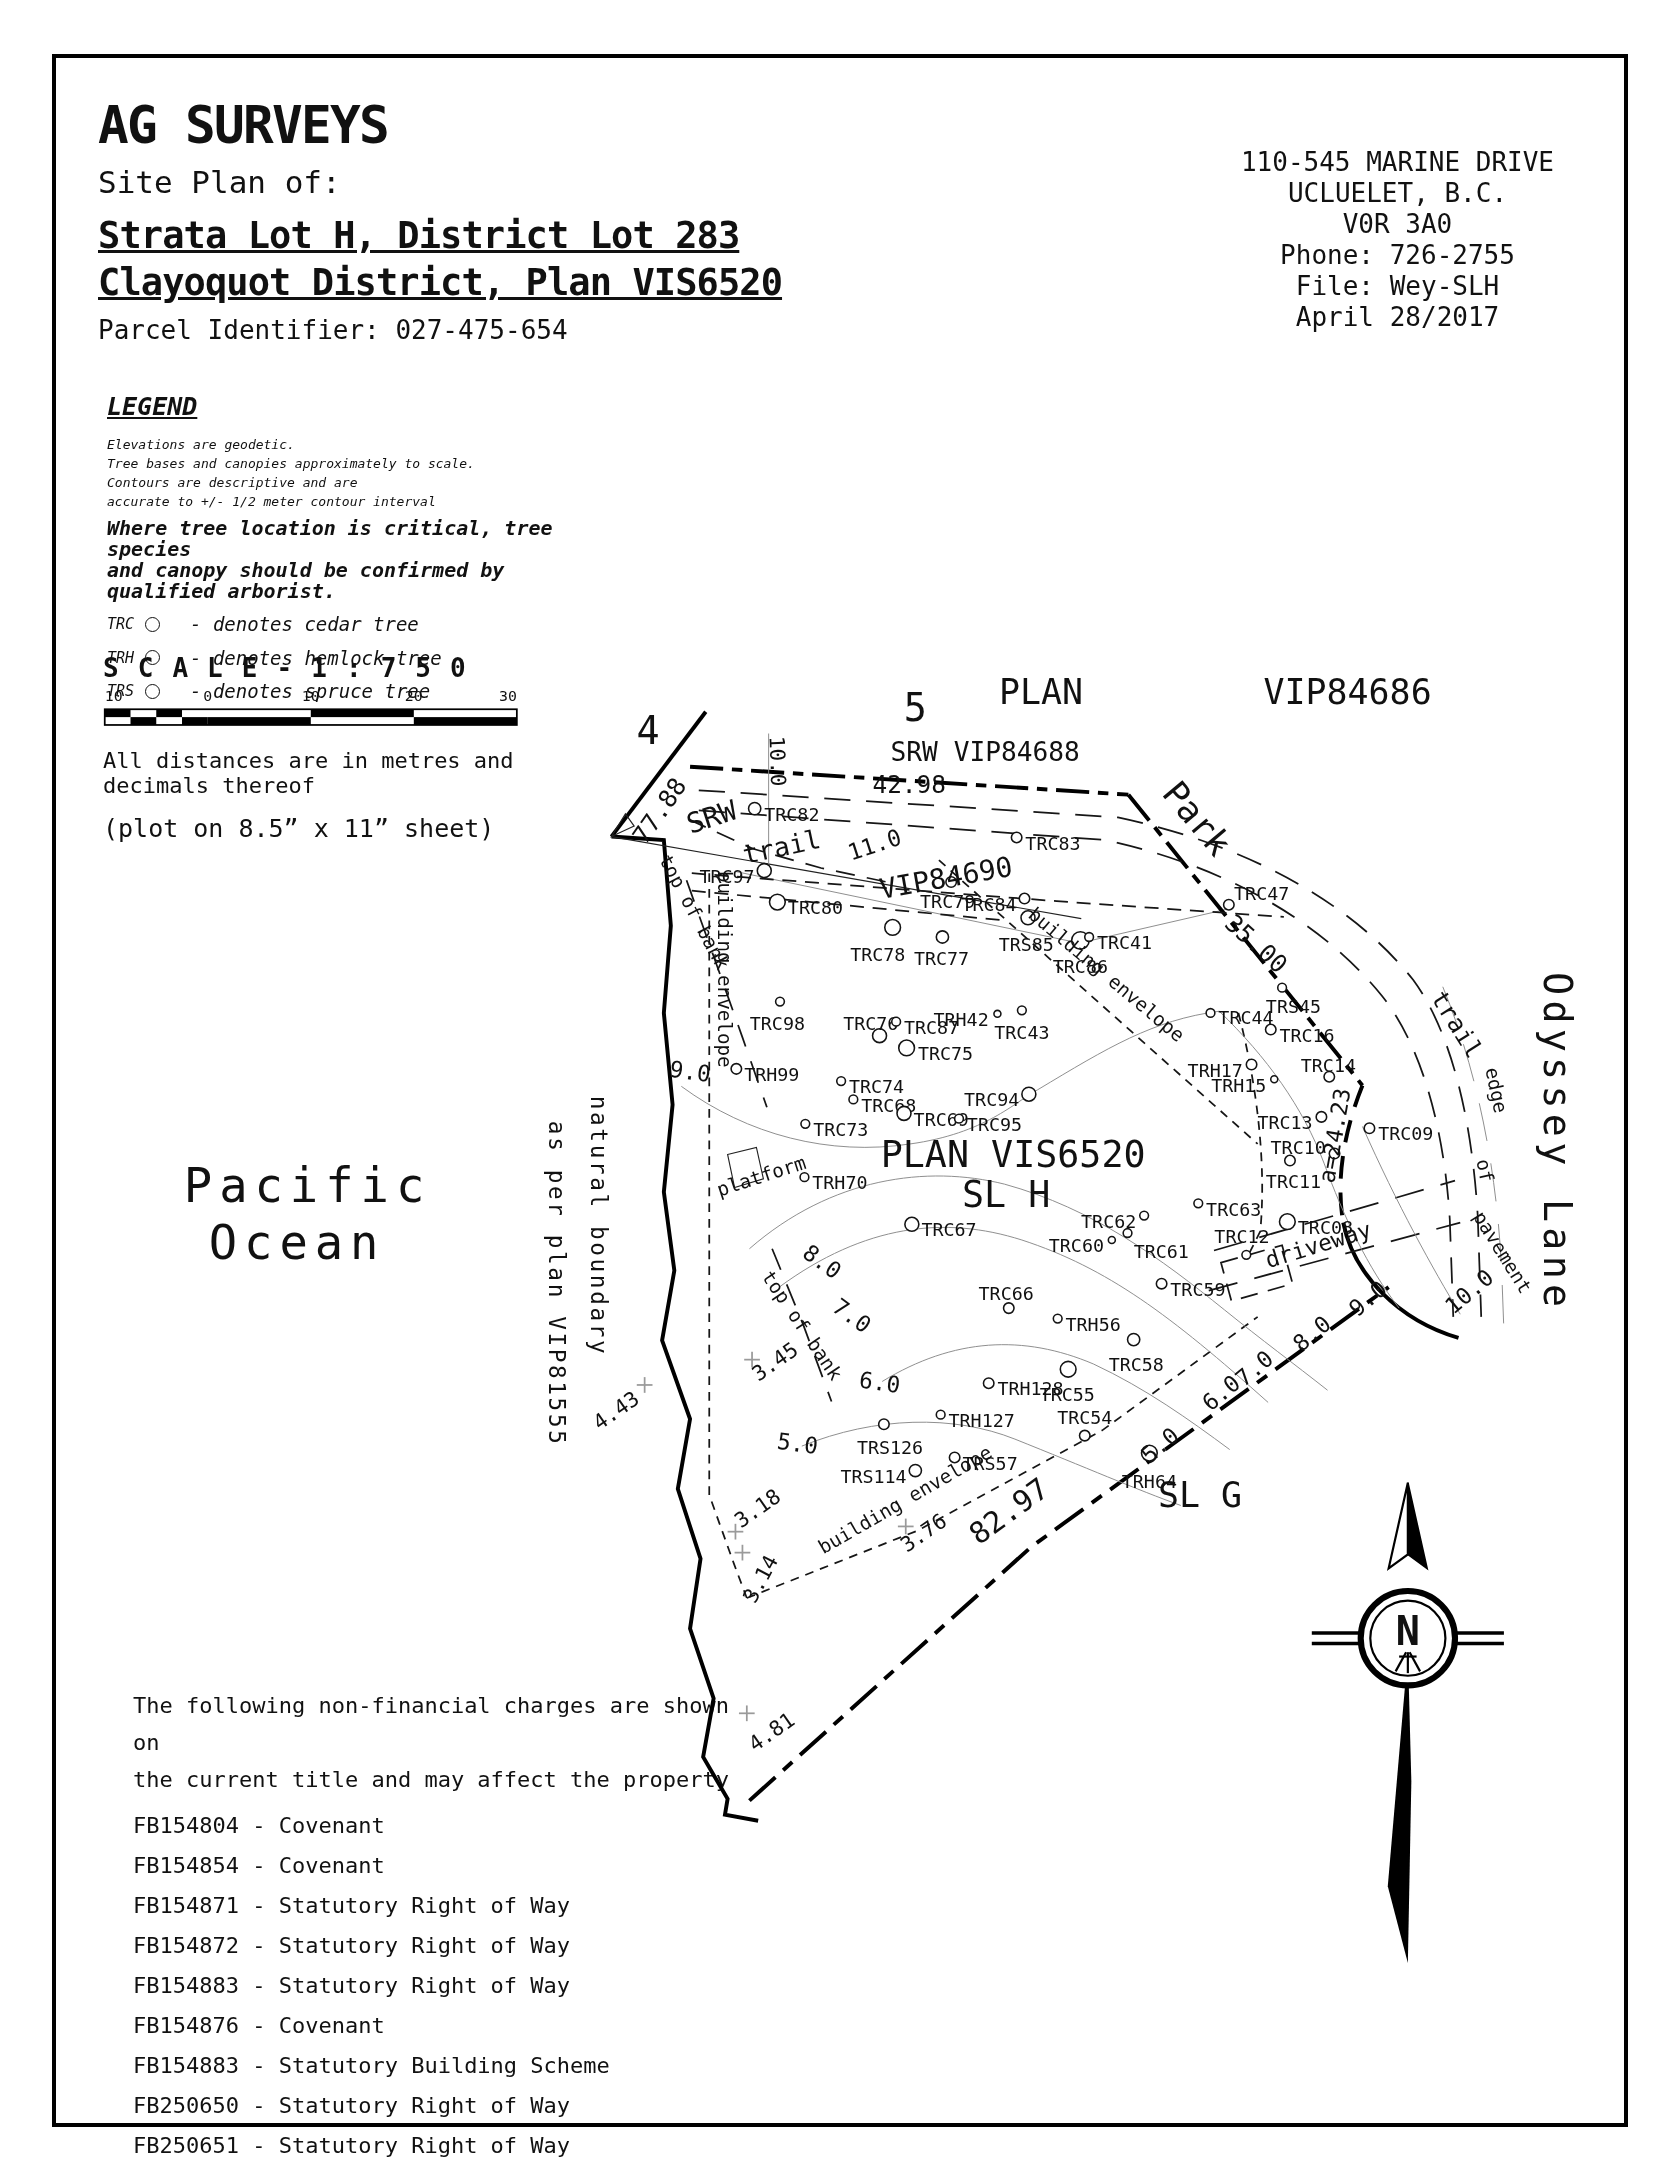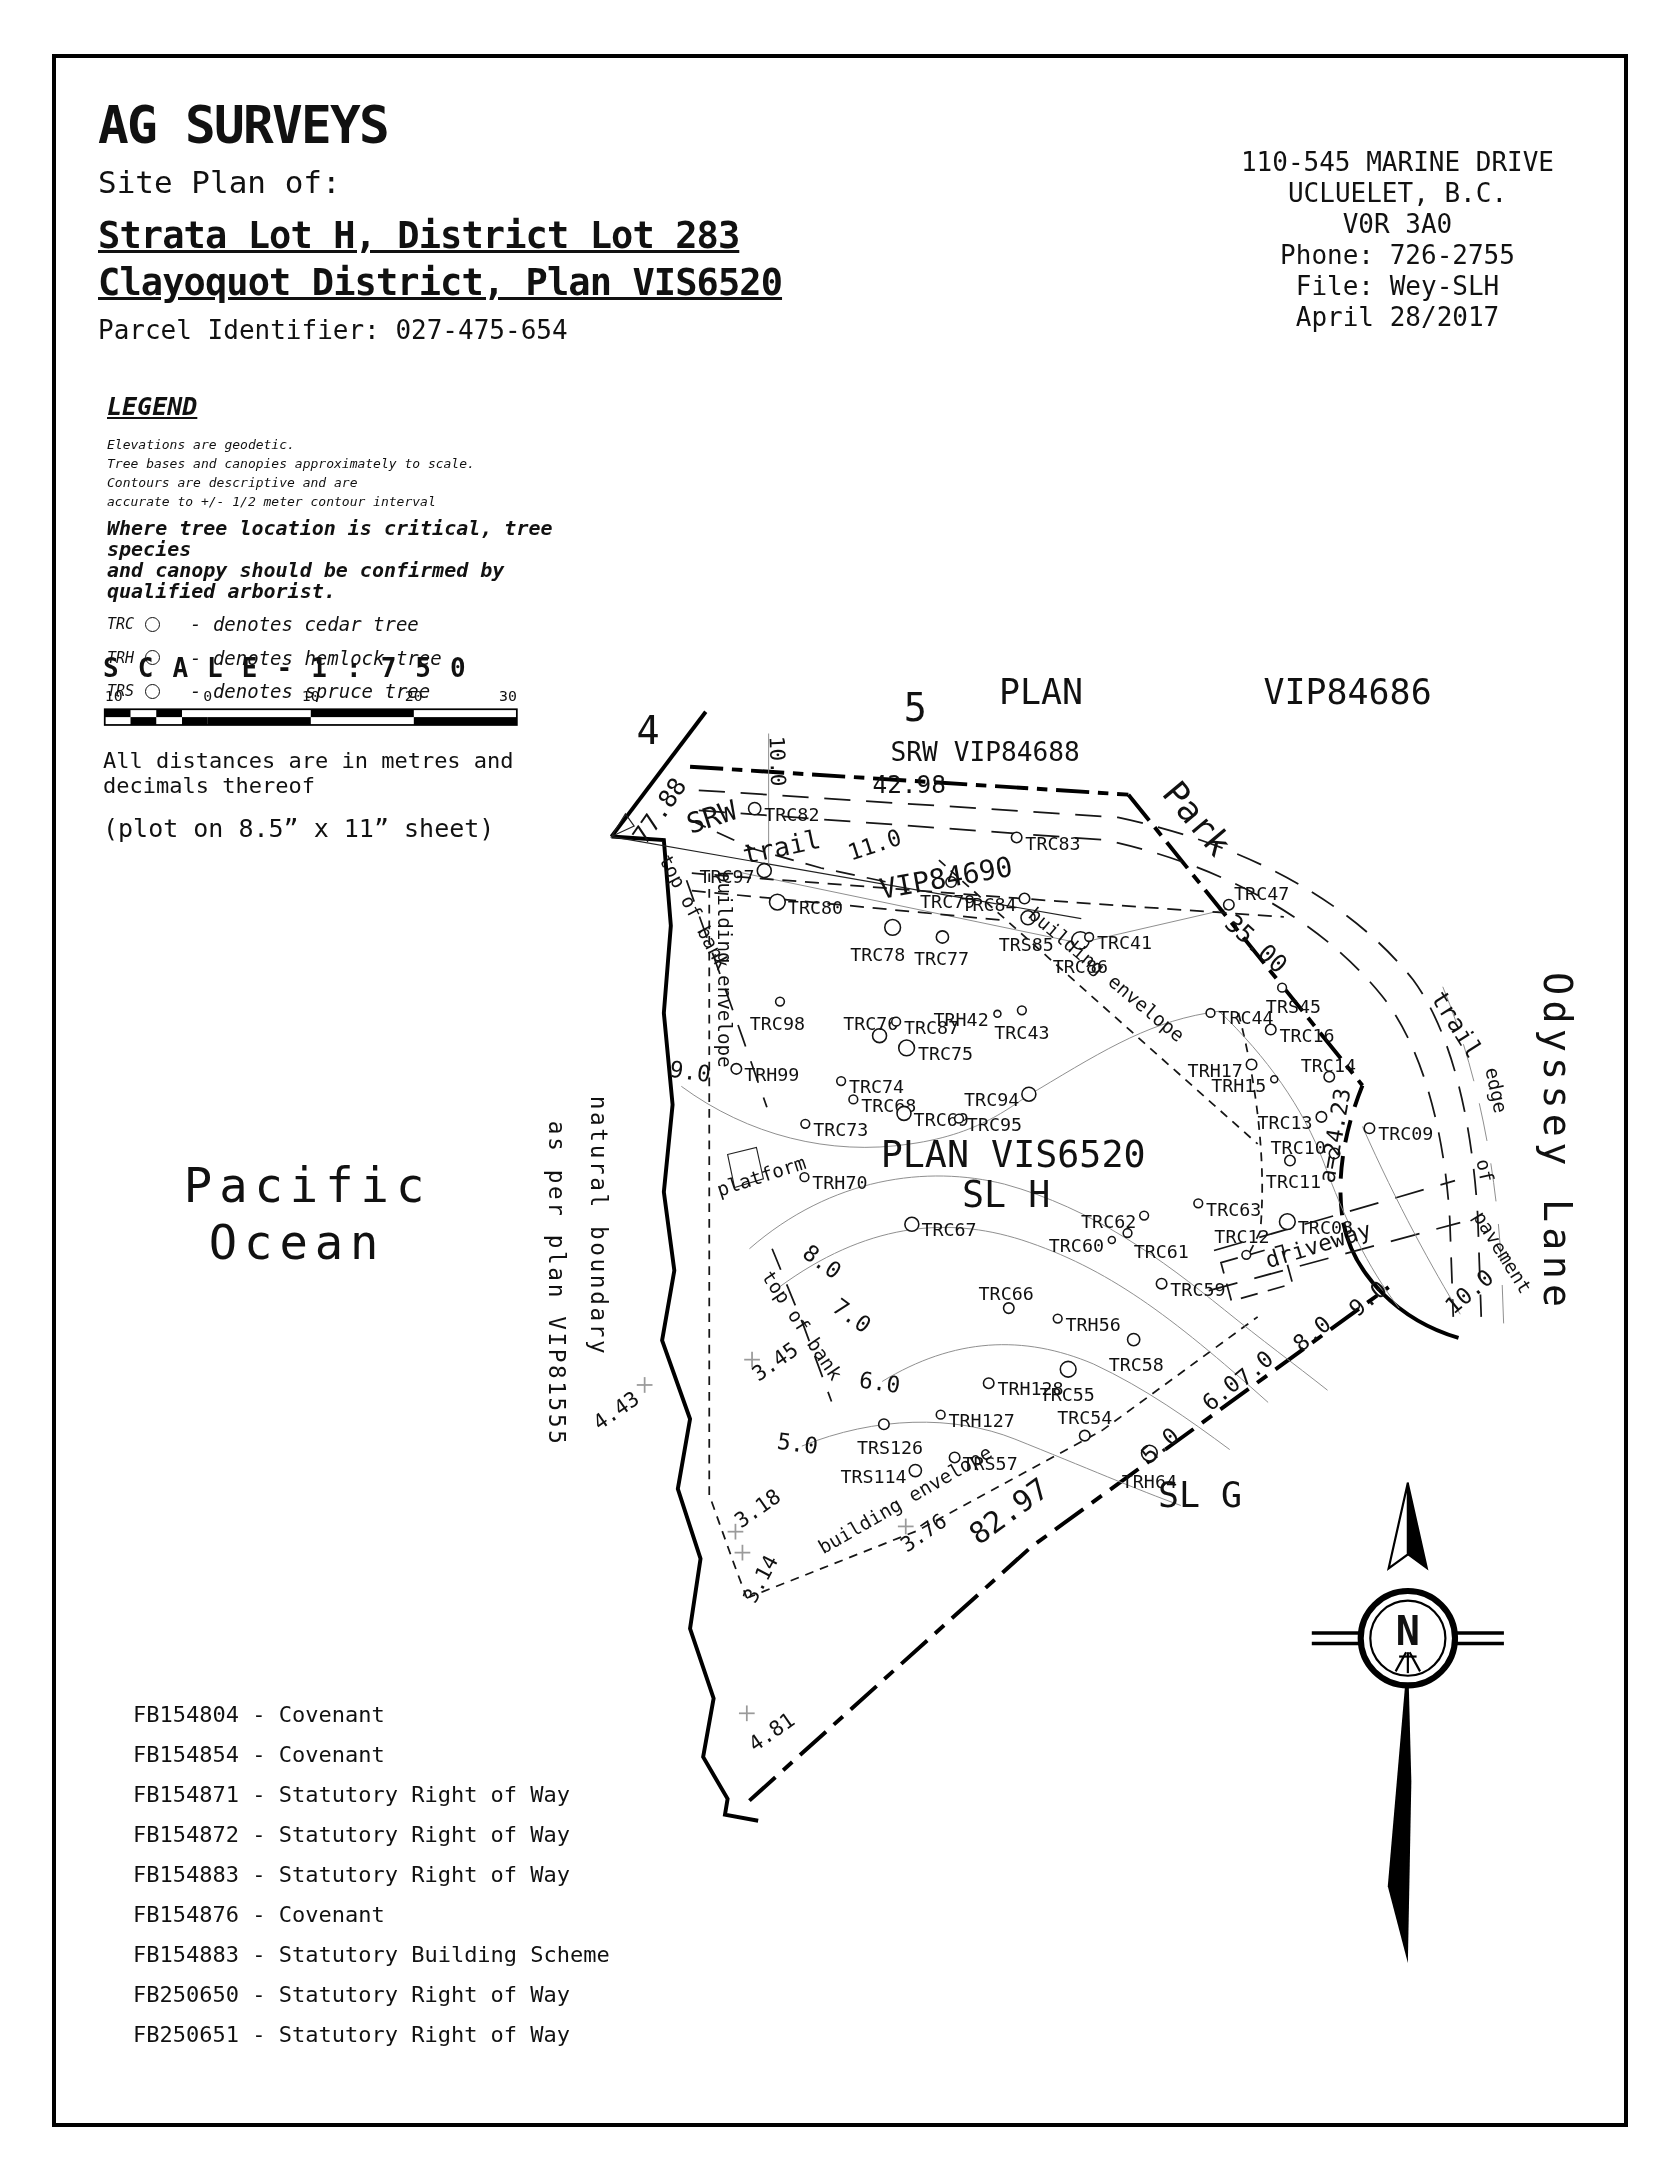--- a/index.html
+++ b/index.html
@@ -116,20 +116,24 @@
         <rect x="90.5" y="39" width="29.5" height="9" fill="#000"></rect>
         <rect x="120" y="39" width="118" height="9" fill="#000"></rect>
         <rect x="238" y="30" width="118" height="9" fill="#000"></rect>
         <rect x="356" y="39" width="118" height="9" fill="#000"></rect>
       </svg>
     <div class="sc-note">All distances are in metres and decimals thereof</div>
     <div class="sc-plot">(plot on 8.5” x 11” sheet)</div>
   </div>
 
   <div class="charges">
+    <div id="charges-intro" class="ch-intro">
+        <div>The following non-financial charges are shown on</div>
+        <div>the current title and may affect the property</div>
+      </div>
     <div id="charges-items">
         <div class="ch-item">FB154804 - Covenant</div>
         <div class="ch-item">FB154854 - Covenant</div>
         <div class="ch-item">FB154871 - Statutory Right of Way</div>
         <div class="ch-item">FB154872 - Statutory Right of Way</div>
         <div class="ch-item">FB154883 - Statutory Right of Way</div>
         <div class="ch-item">FB154876 - Covenant</div>
         <div class="ch-item">FB154883 - Statutory Building Scheme</div>
         <div class="ch-item">FB250650 - Statutory Right of Way</div>
         <div class="ch-item">FB250651 - Statutory Right of Way</div>

